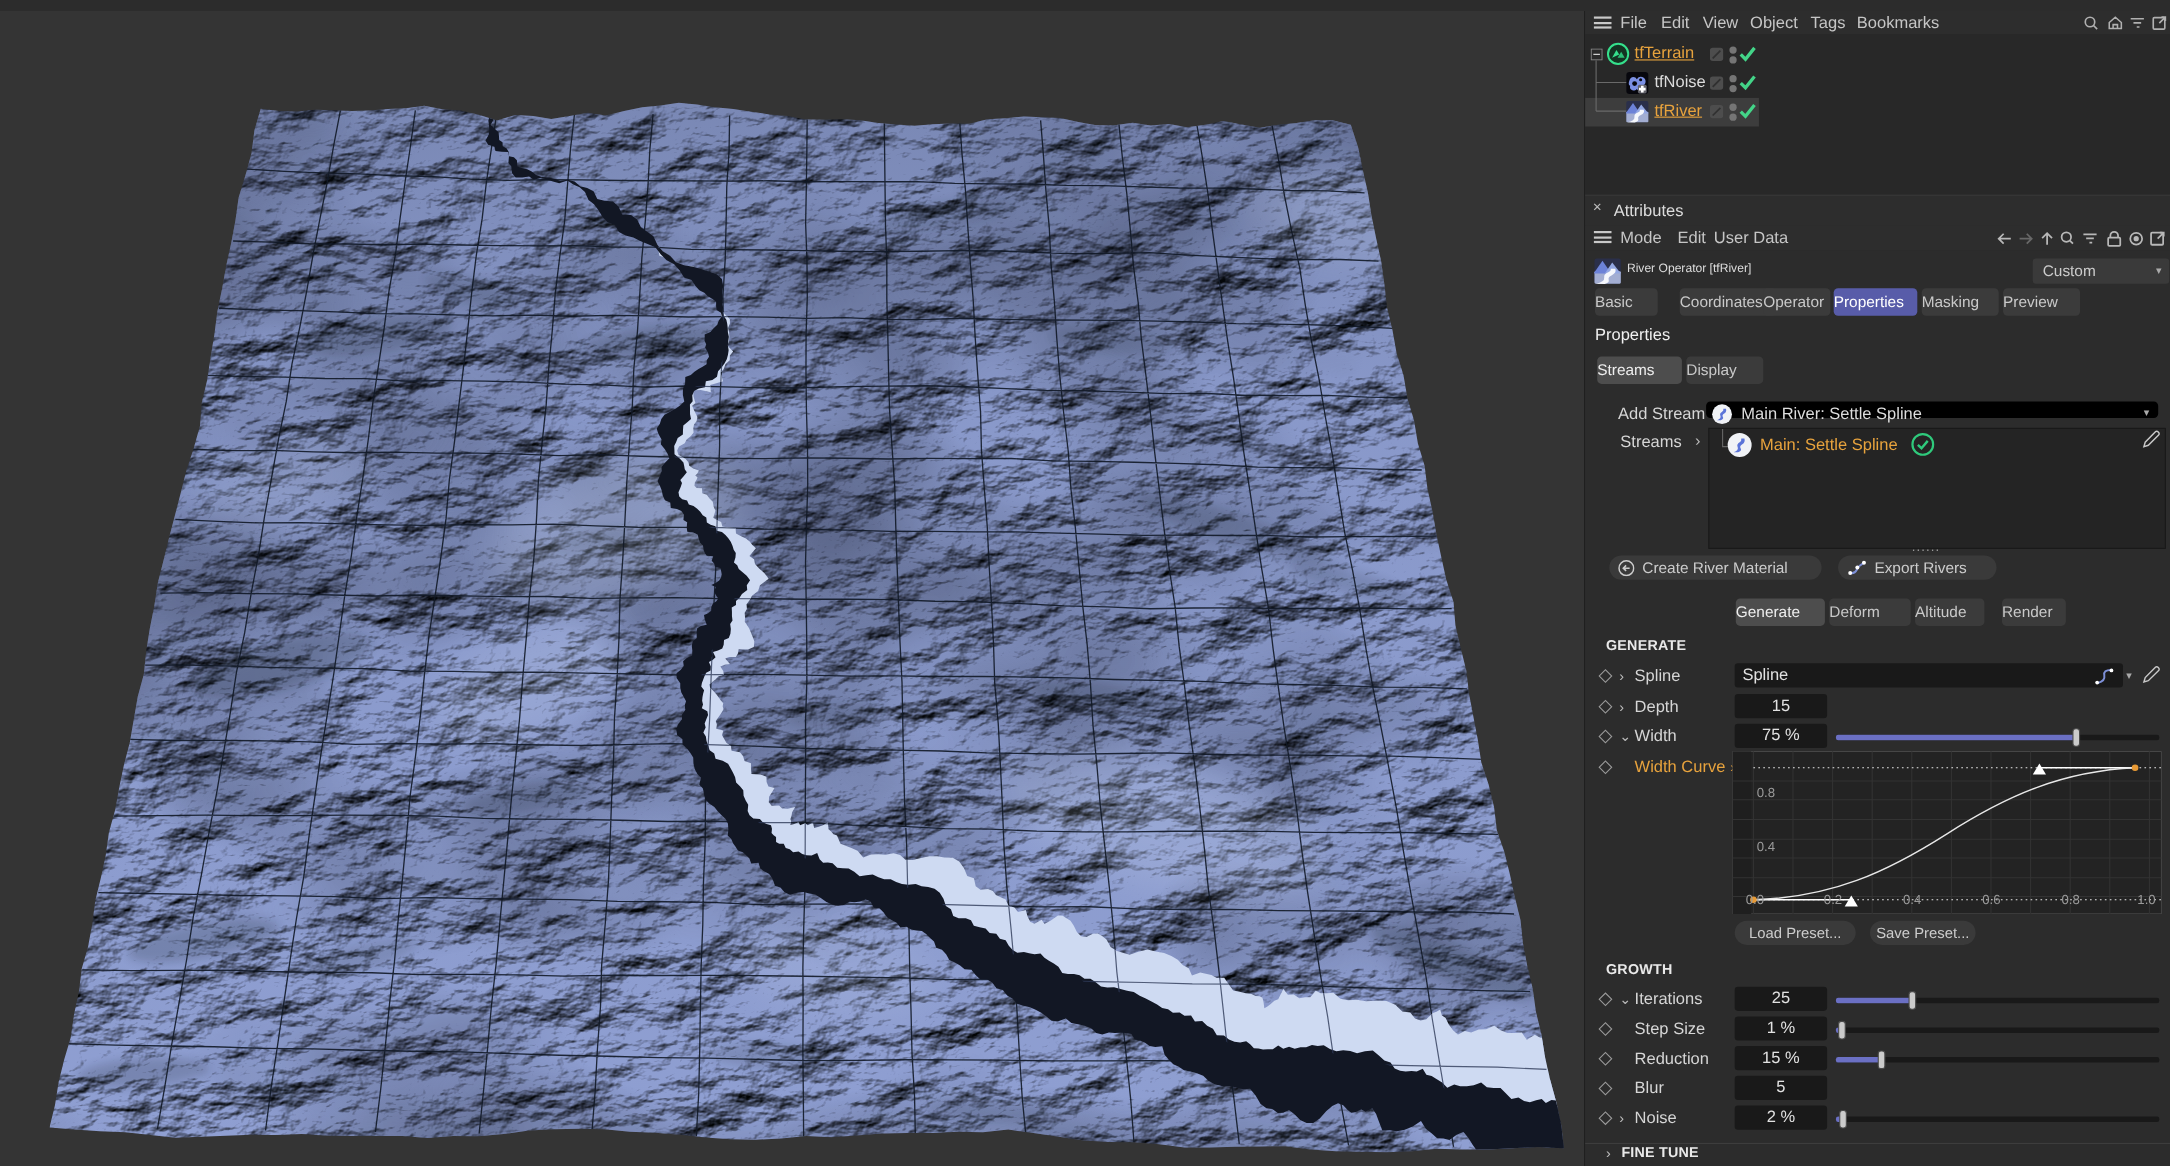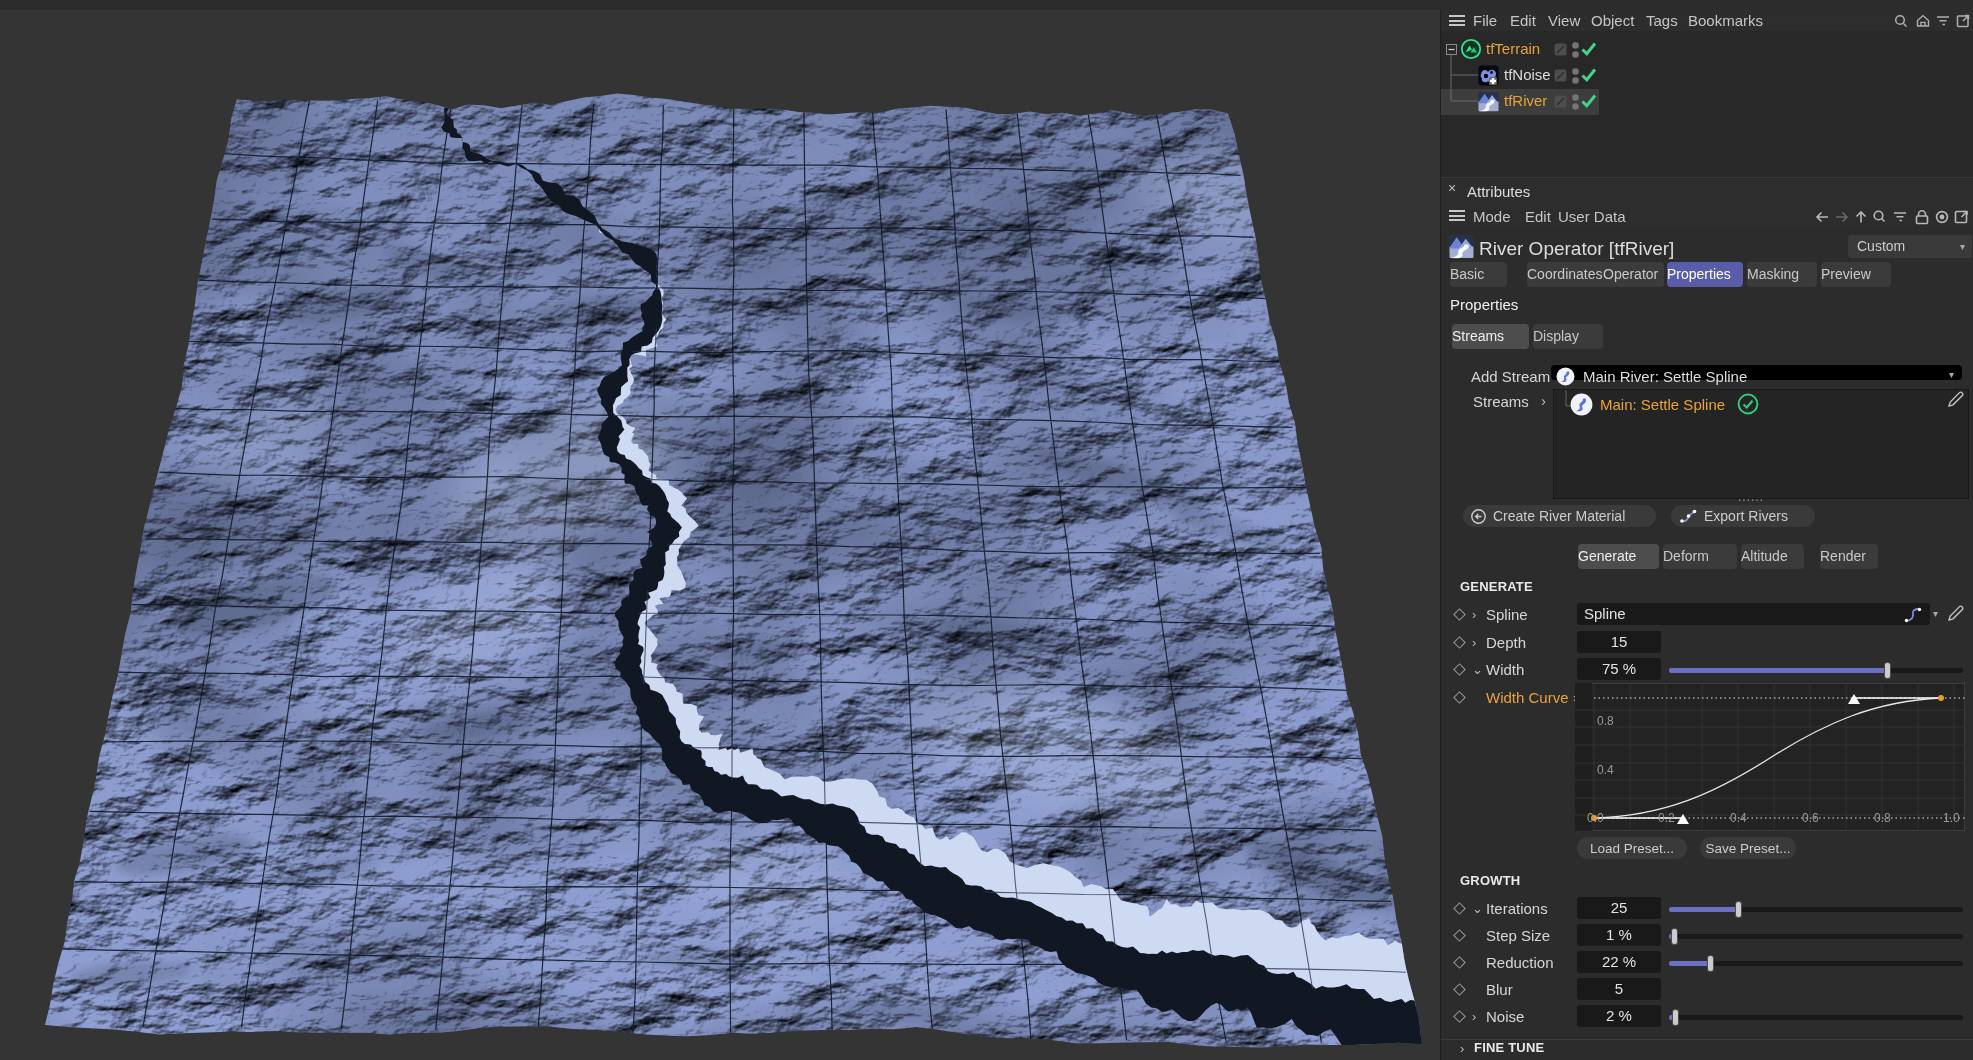--- a/index.html
+++ b/index.html
@@ -15,27 +15,27 @@
 .attr-icons{position:absolute;right:4px;top:3px;}
 .om-tree{position:absolute;left:0;top:21px;width:533px;height:146px;background:#282828;}
 .treerow.sel{position:absolute;left:0;top:57px;width:158px;height:26px;background:#3d3d3d;}
 .treelines{position:absolute;left:0;top:0;}
 .trow{position:absolute;left:0;width:533px;height:26px;}
 .expbox{position:absolute;}
 .objicon{position:absolute;}
 .tlabel{position:absolute;top:4px;font-size:15px;color:#dcdcdc;white-space:nowrap;}
 .orange{color:#e8a33d;}
 .flabel.orange{color:#e8a33d;}
-.tlabel.orange{color:#e8a33d;}
+.tlabel.orange{color:#e8a33d;text-decoration:underline;}
 .toggles{position:absolute;left:113px;}
 .attr-title{position:absolute;left:0;top:167px;width:533px;height:28px;background:#2d2d2d;border-top:1px solid #383838;box-sizing:border-box;}
 .xmark{position:absolute;left:7px;top:2px;color:#bbb;font-size:14px;}
 .attxt{position:absolute;left:26px;top:5px;color:#dddddd;font-size:15px;}
 .attr-body{position:absolute;left:0;top:218px;width:533px;height:842px;background:#2c2c2c;}
-.objtitle{position:absolute;left:38px;top:10px;font-size:19px;color:#dddddd;white-space:nowrap;}
+.objtitle{position:absolute;left:38px;top:10px;font-size:11px;color:#dddddd;white-space:nowrap;}
 .custombox{position:absolute;left:407px;top:7px;width:124px;height:23px;background:#3a3a3a;border-radius:3px;font-size:14px;color:#cccccc;line-height:23px;padding-left:9px;box-sizing:border-box;}
 .custombox .dd{position:absolute;right:7px;top:0;color:#aaa;font-size:10px;}
 .tabrow{position:absolute;left:0;width:533px;height:25px;}
 .tab{position:absolute;top:0;height:25px;background:#3b3b3b;border-radius:4px;color:#c9c9c9;font-size:14px;text-align:left;line-height:25px;}
 .tab.active{background:#585ca9;color:#ffffff;}
 .tab.active2{background:#4d4d4d;color:#eeeeee;}
 .secheader{position:absolute;left:9px;font-size:15px;color:#f0f0f0;}
 .groupheader{position:absolute;left:19px;font-size:13px;font-weight:bold;color:#e9e9e9;letter-spacing:0.2px;}
 .flabel{position:absolute;font-size:15px;color:#d6d6d6;line-height:17px;white-space:nowrap;}
 .streamdd{position:absolute;left:110px;top:137px;width:411px;height:15px;background:#000000;border-radius:4px;}
@@ -425,21 +425,21 @@
         </div>
     <span class="diamond" style="top:703px"></span>
     <span class="flabel" style="left:45px;top:699px">Step Size</span>
     <div class="tfield" style="left:136px;top:696px;width:84px">1 %</div>
     <div class="slider" style="left:228px;top:706px;width:294px">
           <div class="fill" style="width:4px"></div>
           <div class="knob" style="left:2px"></div>
         </div>
     <span class="diamond" style="top:730px"></span>
     <span class="flabel" style="left:45px;top:726px">Reduction</span>
-    <div class="tfield" style="left:136px;top:723px;width:84px">22 %</div>
+    <div class="tfield" style="left:136px;top:723px;width:84px">15 %</div>
     <div class="slider" style="left:228px;top:733px;width:294px">
           <div class="fill" style="width:41px"></div>
           <div class="knob" style="left:38px"></div>
         </div>
     <span class="diamond" style="top:757px"></span>
     <span class="flabel" style="left:45px;top:753px">Blur</span>
     <div class="tfield" style="left:136px;top:750px;width:84px">5</div>
     <span class="diamond" style="top:784px"></span>
     <span class="arr" style="left:31px;top:780px">›</span>
     <span class="flabel" style="left:45px;top:780px">Noise</span>

